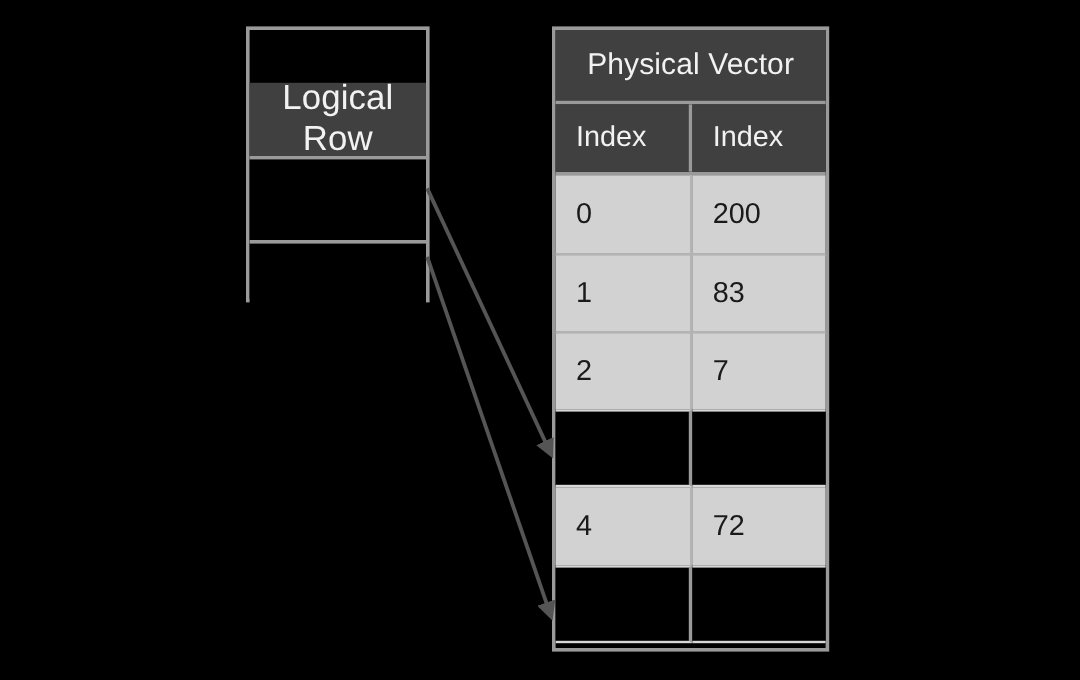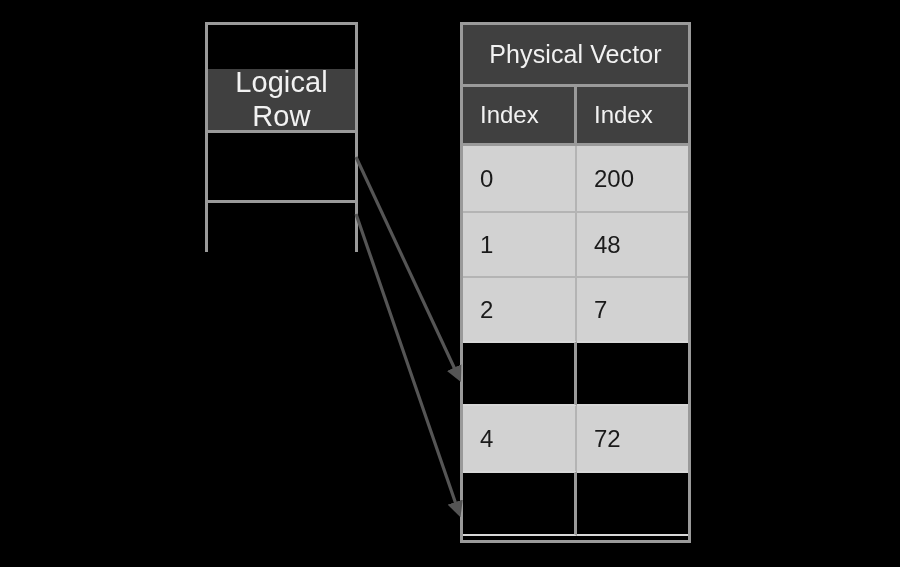--- a/index.html
+++ b/index.html
@@ -167,21 +167,21 @@
       <div class="cell col-value">Index</div>
     </div>
 
     <div class="row body-row filled">
       <div class="cell col-index">0</div>
       <div class="cell col-value">200</div>
     </div>
 
     <div class="row body-row filled">
       <div class="cell col-index">1</div>
-      <div class="cell col-value">48</div>
+      <div class="cell col-value">83</div>
     </div>
 
     <div class="row body-row filled">
       <div class="cell col-index">2</div>
       <div class="cell col-value">7</div>
     </div>
 
     <div class="row body-row empty">
       <div class="cell col-index"></div>
       <div class="cell col-value"></div>

